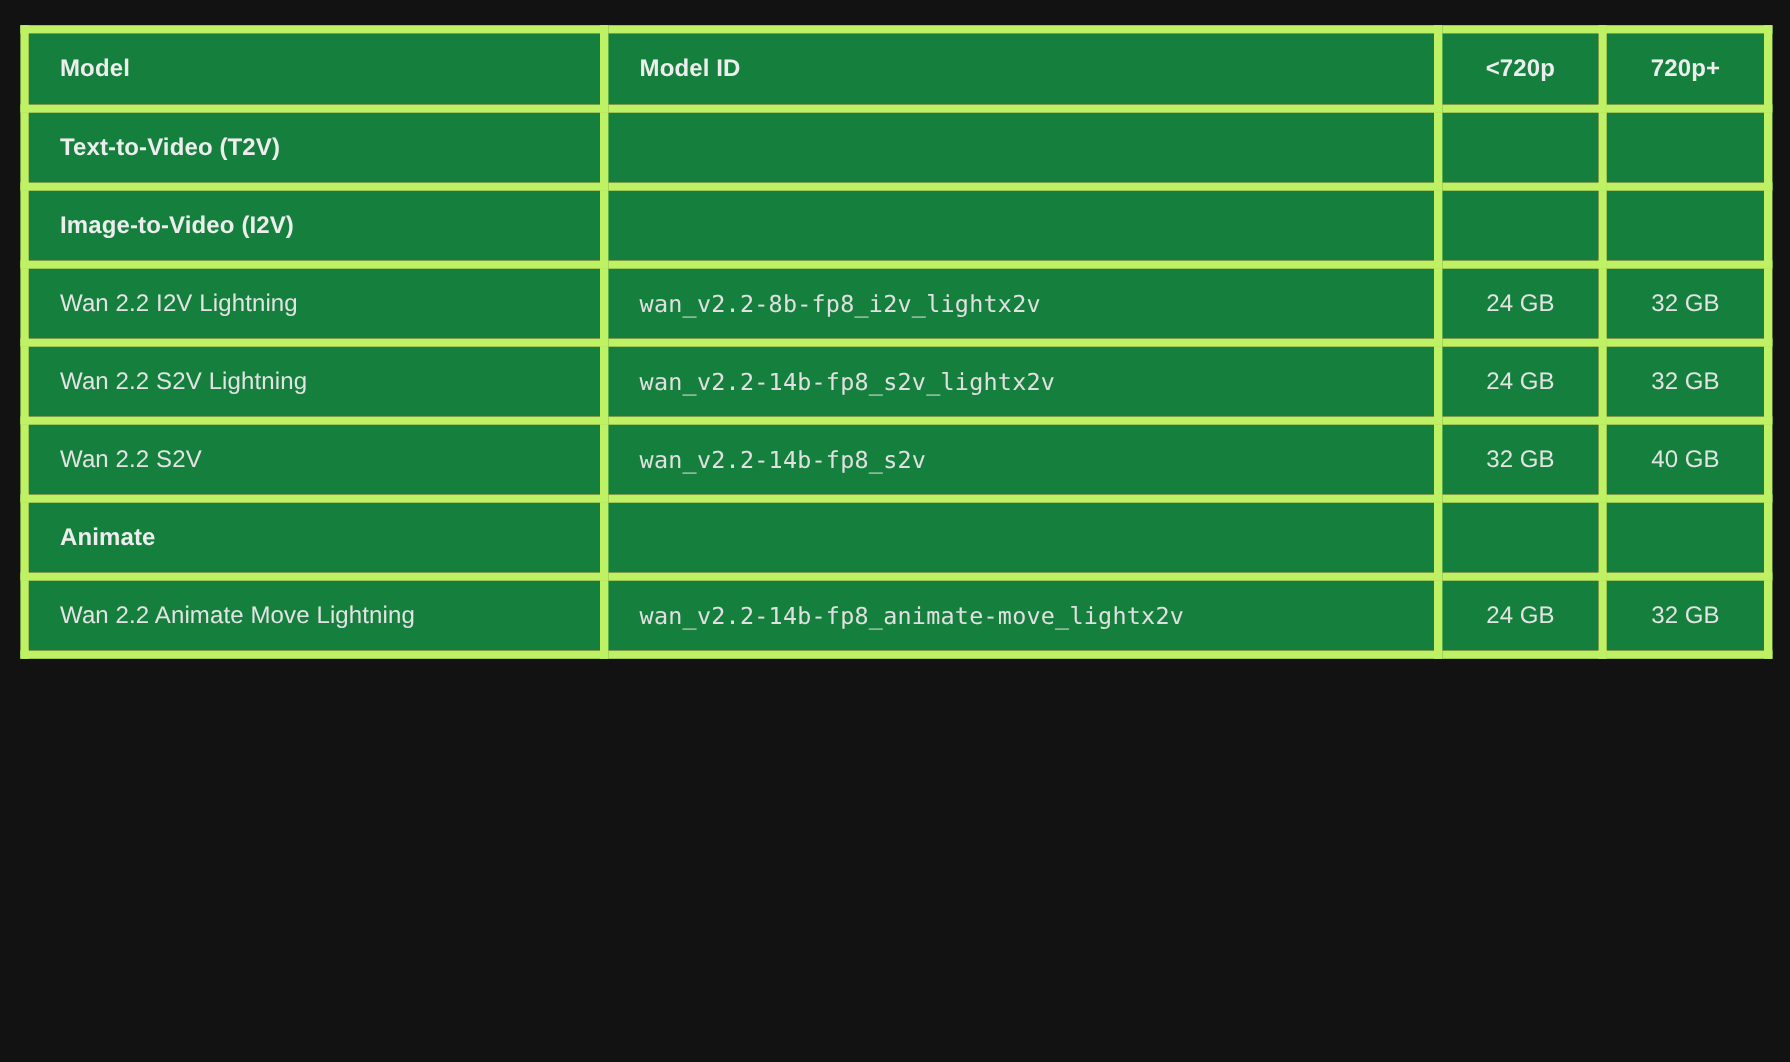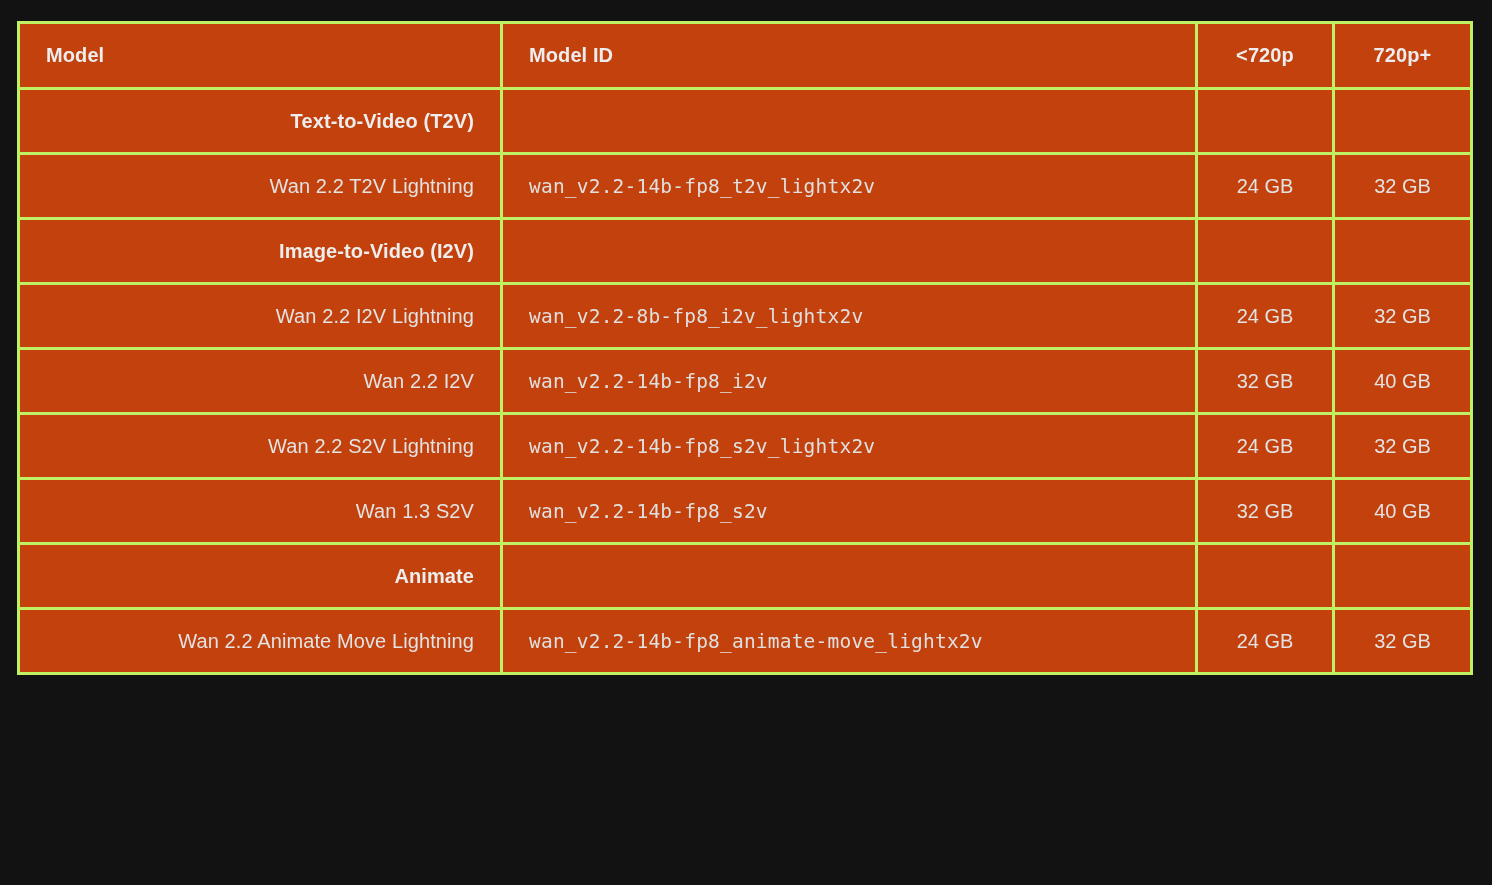--- a/index.html
+++ b/index.html
@@ -38,24 +38,24 @@
     border: 1px solid #4a4a4a;
   }
 
   table.vram-table col.c-model    { width: 483px; }
   table.vram-table col.c-modelid  { width: 695px; }
   table.vram-table col.c-low      { width: 137px; }
   table.vram-table col.c-high     { width: 138px; }
 
   table.vram-table th,
   table.vram-table td {
-    border: 3px solid #bef264;
+    border: 7px solid #bef264;
     height: 65px;
     box-sizing: border-box;
-    background: #c2410c;
+    background: #15803d;
     vertical-align: middle;
     padding: 0 26px;
     white-space: nowrap;
     overflow: hidden;
   }
 
   table.vram-table thead th {
     height: 66px;
     font-size: 20px;
     font-weight: bold;
@@ -65,21 +65,21 @@
   }
   table.vram-table thead th.num {
     text-align: center;
     padding: 0 24px;
   }
 
   td.model-cell {
     font-size: 20px;
     font-weight: normal;
     color: #e3e3e3;
-    text-align: right;
+    text-align: left;
     letter-spacing: 0.1px;
   }
 
   tr.section-row td.model-cell {
     font-weight: bold;
     color: #ededed;
   }
 
   td.modelid-cell {
     font-family: "DejaVu Sans Mono", "Liberation Mono", monospace;
@@ -120,52 +120,40 @@
           <th class="num">720p+</th>
         </tr>
       </thead>
       <tbody id="table-body">
           <tr class="section-row">
             <td class="model-cell">Text-to-Video (T2V)</td>
             <td class="modelid-cell empty-cell"></td>
             <td class="num-cell empty-cell"></td>
             <td class="num-cell empty-cell"></td>
           </tr>
-          <tr class="data-row">
-            <td class="model-cell">Wan 2.2 T2V Lightning</td>
-            <td class="modelid-cell">wan_v2.2-14b-fp8_t2v_lightx2v</td>
-            <td class="num-cell">24 GB</td>
-            <td class="num-cell">32 GB</td>
-          </tr>
           <tr class="section-row">
             <td class="model-cell">Image-to-Video (I2V)</td>
             <td class="modelid-cell empty-cell"></td>
             <td class="num-cell empty-cell"></td>
             <td class="num-cell empty-cell"></td>
           </tr>
           <tr class="data-row">
             <td class="model-cell">Wan 2.2 I2V Lightning</td>
             <td class="modelid-cell">wan_v2.2-8b-fp8_i2v_lightx2v</td>
             <td class="num-cell">24 GB</td>
             <td class="num-cell">32 GB</td>
           </tr>
           <tr class="data-row">
-            <td class="model-cell">Wan 2.2 I2V</td>
-            <td class="modelid-cell">wan_v2.2-14b-fp8_i2v</td>
-            <td class="num-cell">32 GB</td>
-            <td class="num-cell">40 GB</td>
-          </tr>
-          <tr class="data-row">
             <td class="model-cell">Wan 2.2 S2V Lightning</td>
             <td class="modelid-cell">wan_v2.2-14b-fp8_s2v_lightx2v</td>
             <td class="num-cell">24 GB</td>
             <td class="num-cell">32 GB</td>
           </tr>
           <tr class="data-row">
-            <td class="model-cell">Wan 1.3 S2V</td>
+            <td class="model-cell">Wan 2.2 S2V</td>
             <td class="modelid-cell">wan_v2.2-14b-fp8_s2v</td>
             <td class="num-cell">32 GB</td>
             <td class="num-cell">40 GB</td>
           </tr>
           <tr class="section-row">
             <td class="model-cell">Animate</td>
             <td class="modelid-cell empty-cell"></td>
             <td class="num-cell empty-cell"></td>
             <td class="num-cell empty-cell"></td>
           </tr>

